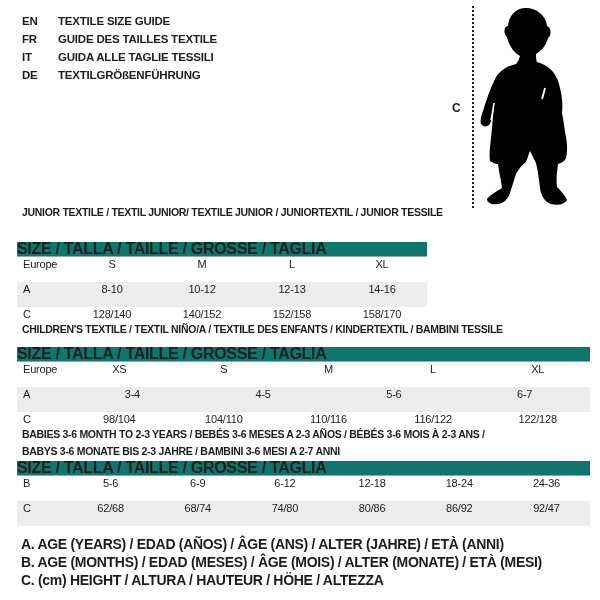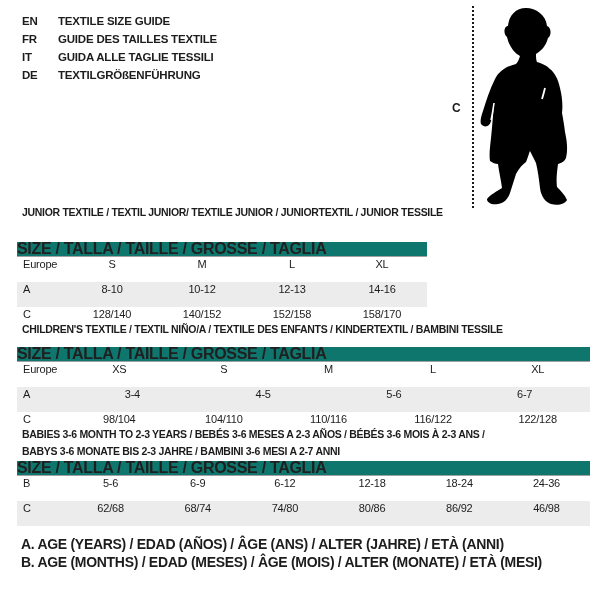--- a/index.html
+++ b/index.html
@@ -175,22 +175,23 @@
         <span class="tcell">18-24</span>
         <span class="tcell">24-36</span>
       </div>
       <div class="trow shaded">
         <span class="tlabel">C</span>
         <span class="tcell">62/68</span>
         <span class="tcell">68/74</span>
         <span class="tcell">74/80</span>
         <span class="tcell">80/86</span>
         <span class="tcell">86/92</span>
-        <span class="tcell">46/98</span>
+        <span class="tcell">92/47</span>
       </div>
     </div>
 
   <div class="abs legend">
     <div class="legend-line">A. AGE (YEARS) / EDAD (AÑOS) / ÂGE (ANS) / ALTER (JAHRE) / ETÀ (ANNI)</div>
     <div class="legend-line">B. AGE (MONTHS) / EDAD (MESES) / ÂGE (MOIS) / ALTER (MONATE) / ETÀ (MESI)</div>
+    <div class="legend-line">C. (cm) HEIGHT / ALTURA / HAUTEUR / HÖHE / ALTEZZA</div>
   </div>
 
 </div>
 
 </body></html>

